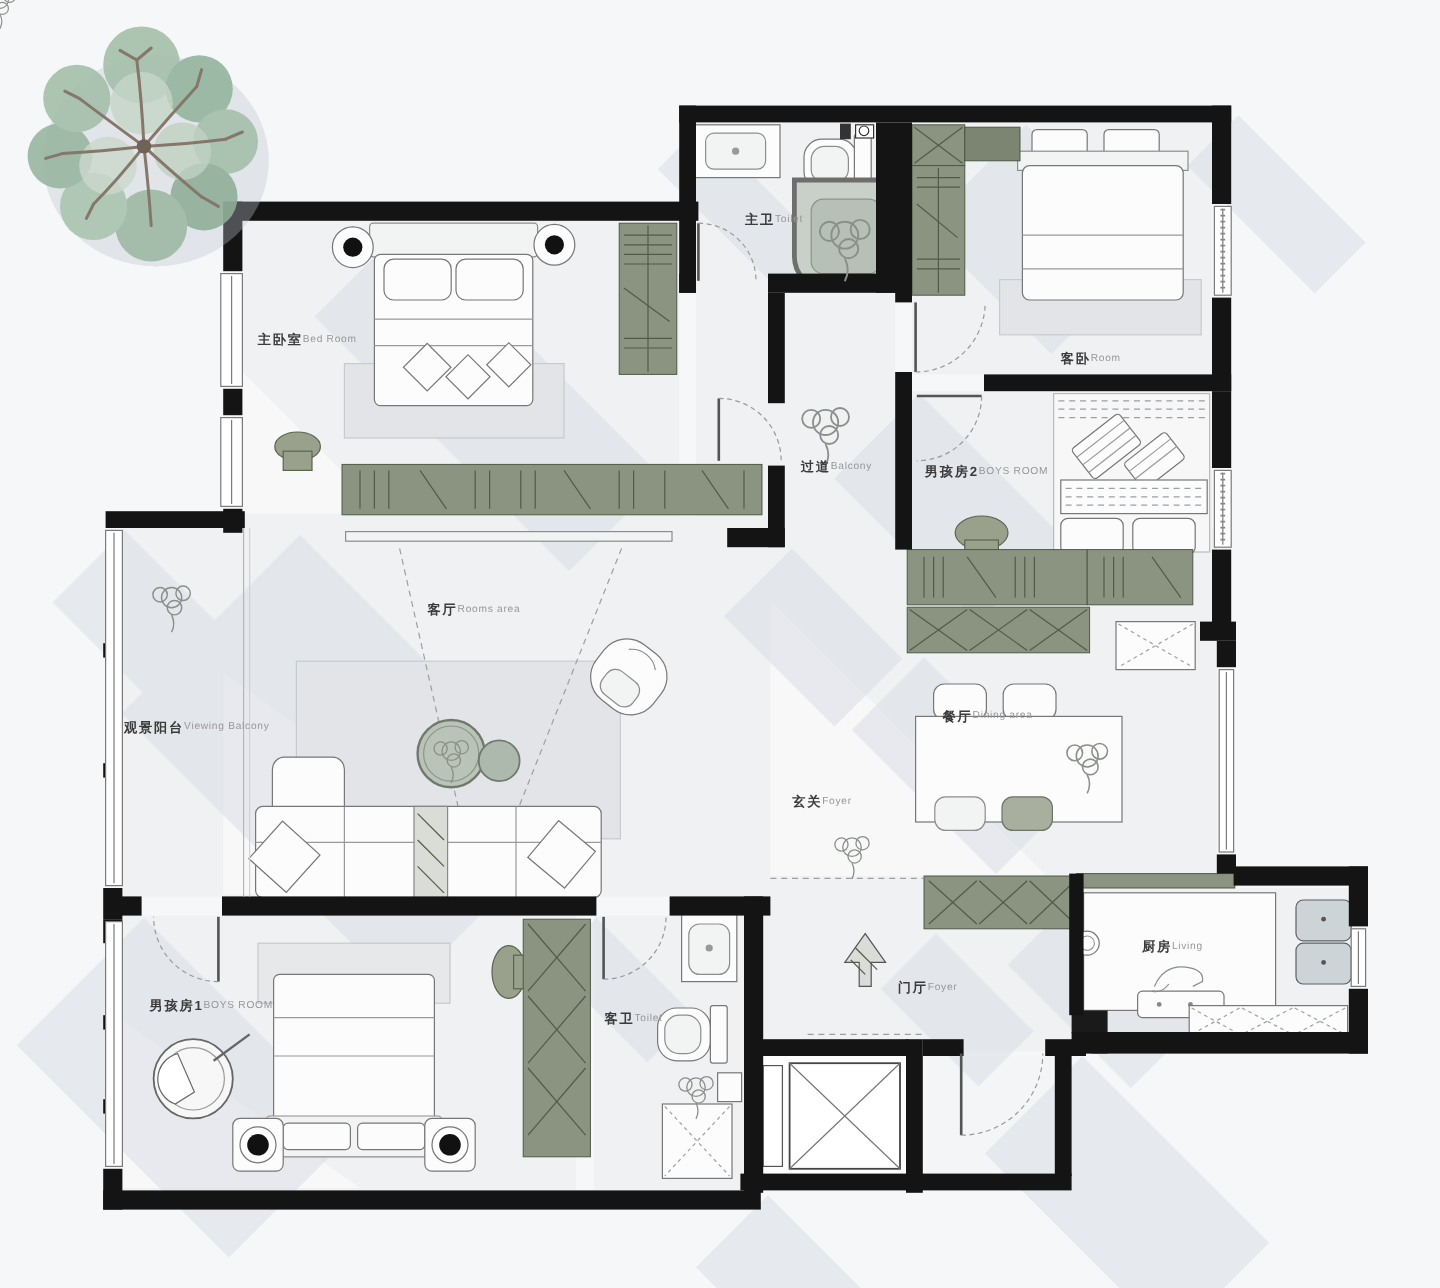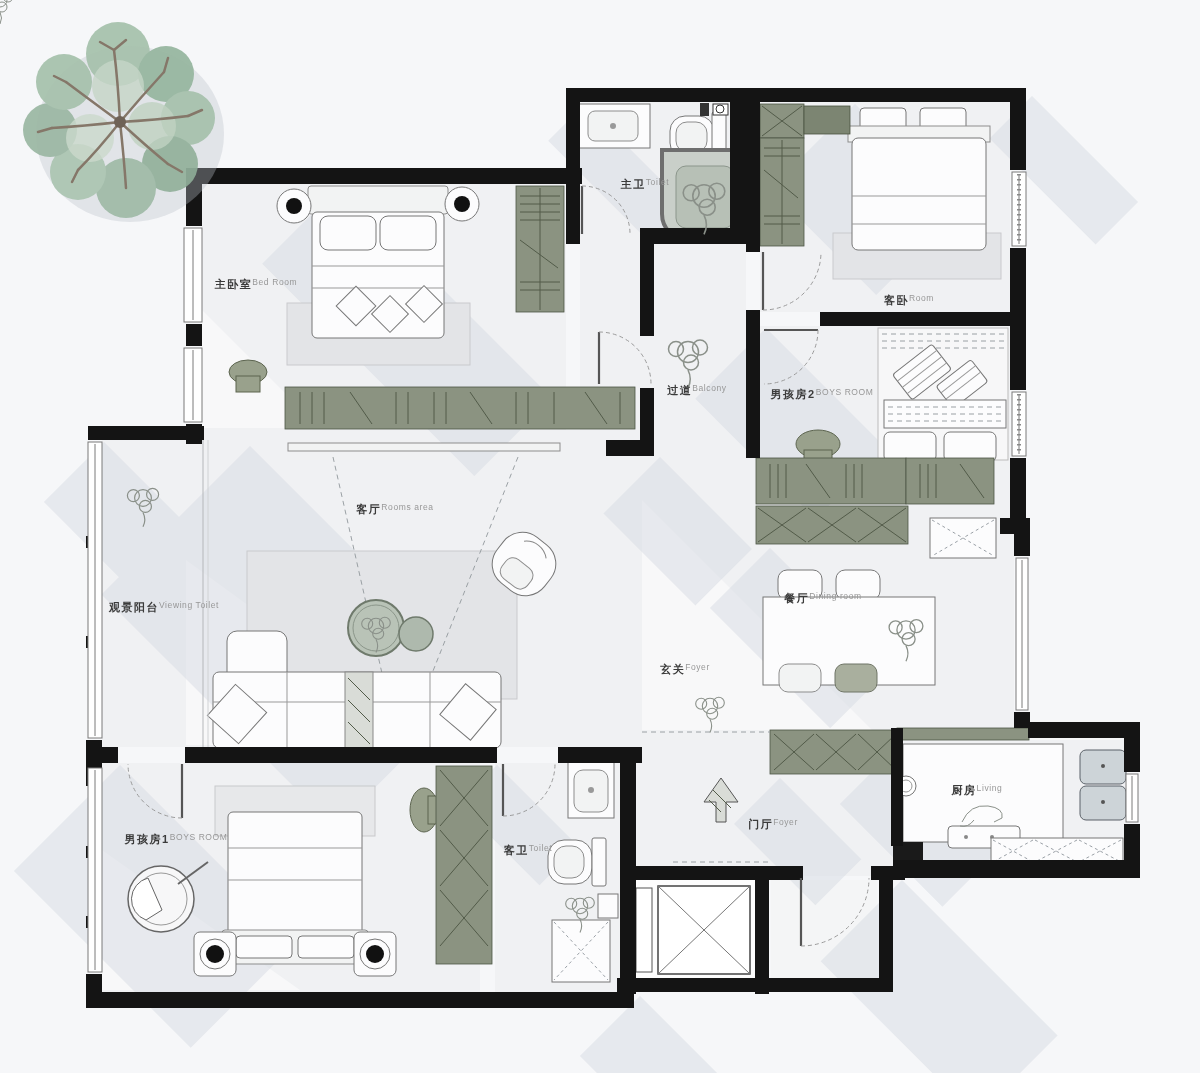--- a/index.html
+++ b/index.html
@@ -572,29 +572,29 @@
   <div class="room-label" style="left:697px;top:390px">
     <span class="zh">过道</span>
     <span class="en">Balcony</span>
   </div>
   <div class="room-label" style="left:395px;top:509px">
     <span class="zh">客厅</span>
     <span class="en">Rooms area</span>
   </div>
   <div class="room-label" style="left:164px;top:607px">
     <span class="zh">观景阳台</span>
-    <span class="en">Viewing Toilet</span>
+    <span class="en">Viewing Balcony</span>
   </div>
   <div class="room-label" style="left:685px;top:669px">
     <span class="zh">玄关</span>
     <span class="en">Foyer</span>
   </div>
   <div class="room-label" style="left:823px;top:598px">
     <span class="zh">餐厅</span>
-    <span class="en">Dining room</span>
+    <span class="en">Dining area</span>
   </div>
   <div class="room-label" style="left:176px;top:839px">
     <span class="zh">男孩房1</span>
     <span class="en">BOYS ROOM</span>
   </div>
   <div class="room-label" style="left:528px;top:850px">
     <span class="zh">客卫</span>
     <span class="en">Toilet</span>
   </div>
   <div class="room-label" style="left:773px;top:824px">

